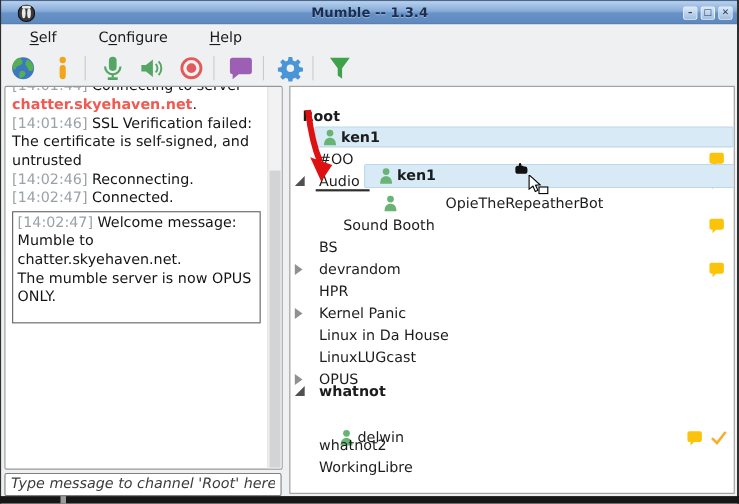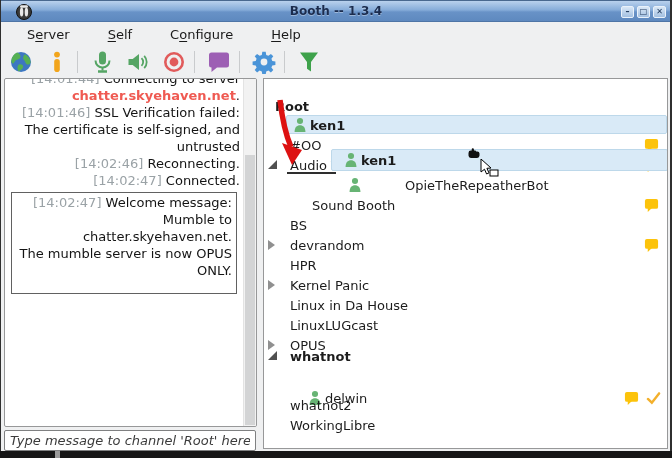--- a/index.html
+++ b/index.html
@@ -32,21 +32,21 @@
   .toolbar { position:absolute; left:1px; top:45px; width:669px; height:33px; background:#eff0f1;
     display:flex; align-items:center; }
   .tool { width:32px; height:28px; display:flex; align-items:center; justify-content:center; margin-left:4px; }
   .tool svg { width:24px; height:24px; }
   .tool-sep { width:1px; height:22px; background:#c9cbcd; margin:0 4px; }
 
   
   .chat-panel { position:absolute; left:4px; top:78px; width:253px; height:349px; background:#fff;
     border:1px solid #979899; border-radius:2px; overflow:hidden; }
   .chat-body { position:absolute; left:0; top:0; right:14px; bottom:0; padding:0 2px 0 6px;
-    font-size:13px; line-height:17px; color:#141414; overflow:hidden;text-align:right; }
+    font-size:13px; line-height:17px; color:#141414; overflow:hidden; }
   .msg.clipped { margin-top:-9px; }
   .ts { color:var(--timestamp); }
   .host-link { color:var(--host-link); font-weight:bold; }
   .welcome-box { border:1px solid #616161; margin-top:3px; margin-right:3px; padding:1px 4px 14px 4px; }
   .vscroll { position:absolute; right:0; top:0; bottom:0; width:13px; background:#f2f2f2;
     border-left:1px solid #e3e3e3; }
   .vthumb { position:absolute; left:1px; right:1px; top:76px; height:270px; background:#d3d4d5; }
 
   
   .msg-input { position:absolute; left:4px; top:430px; width:252px; height:21px; background:#fff;
@@ -95,30 +95,29 @@
 
   <div class="titlebar">
     <span class="app-icon">
       <svg viewBox="0 0 16 16">
           <circle cx="8" cy="8" r="7.5" fill="#3a3a3a" stroke="#111" stroke-width="1"></circle>
           <ellipse cx="5.6" cy="8" rx="1.7" ry="4.6" fill="#e8e8e8"></ellipse>
           <ellipse cx="10.4" cy="8" rx="1.7" ry="4.6" fill="#e8e8e8"></ellipse>
           <rect x="4" y="1.2" width="8" height="2.6" rx="1.3" fill="#e8e8e8"></rect>
         </svg>
     </span>
-    <span class="title-text">Booth -- 1.3.4</span>
+    <span class="title-text">Mumble -- 1.3.4</span>
     <span class="win-buttons" id="win-buttons">
         <span class="win-btn">–</span>
         <span class="win-btn">□</span>
         <span class="win-btn">✕</span>
       </span>
   </div>
 
   <div class="menubar" id="menubar">
-      <span class="menu-item">S<u>e</u>rver</span>
       <span class="menu-item"><u>S</u>elf</span>
       <span class="menu-item">C<u>o</u>nfigure</span>
       <span class="menu-item"><u>H</u>elp</span>
     </div>
 
   <div class="toolbar" id="toolbar">
       <span class="tool">
         <svg viewBox="0 0 24 24">
           <circle cx="12" cy="12" r="10" fill="var(--globe-blue)"></circle>
           <path d="M8 2.6 C11 3.8 12.4 6 11 8 C9.6 10 6.6 9.4 5.4 12 C4.4 14.2 2.6 14 2.3 11 C2.7 7 5 3.8 8 2.6 Z" fill="var(--globe-green)"></path>

